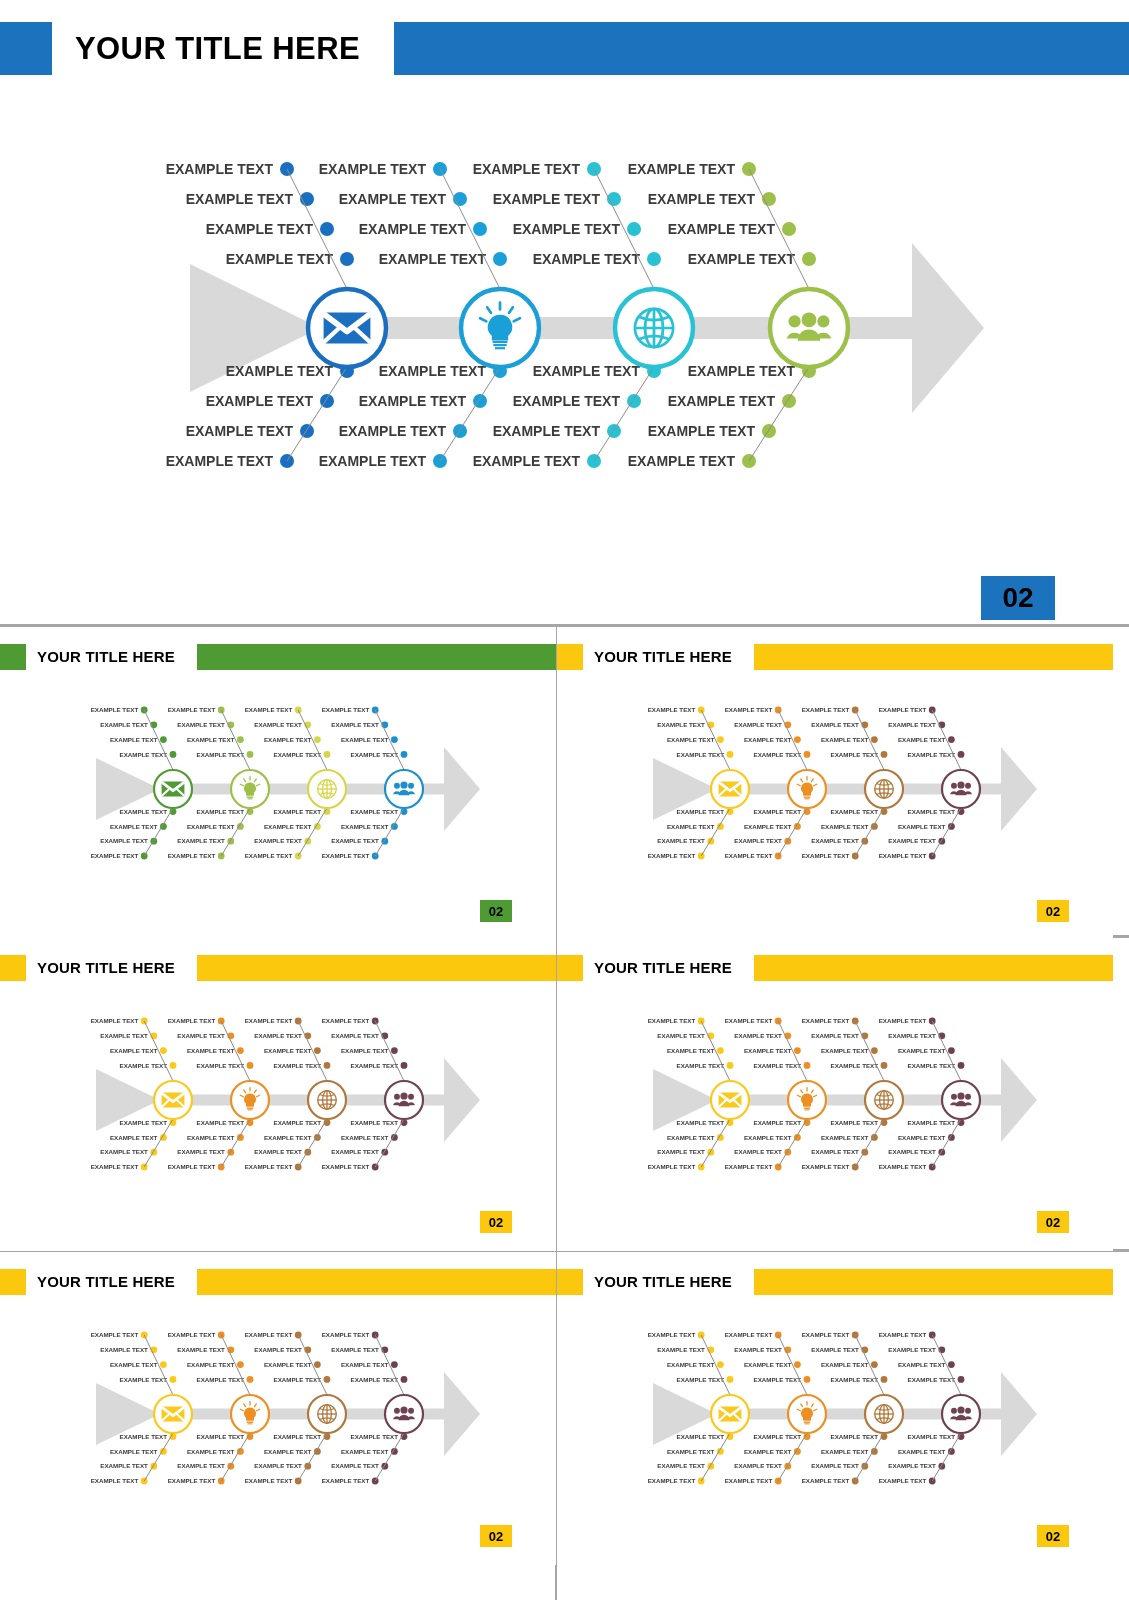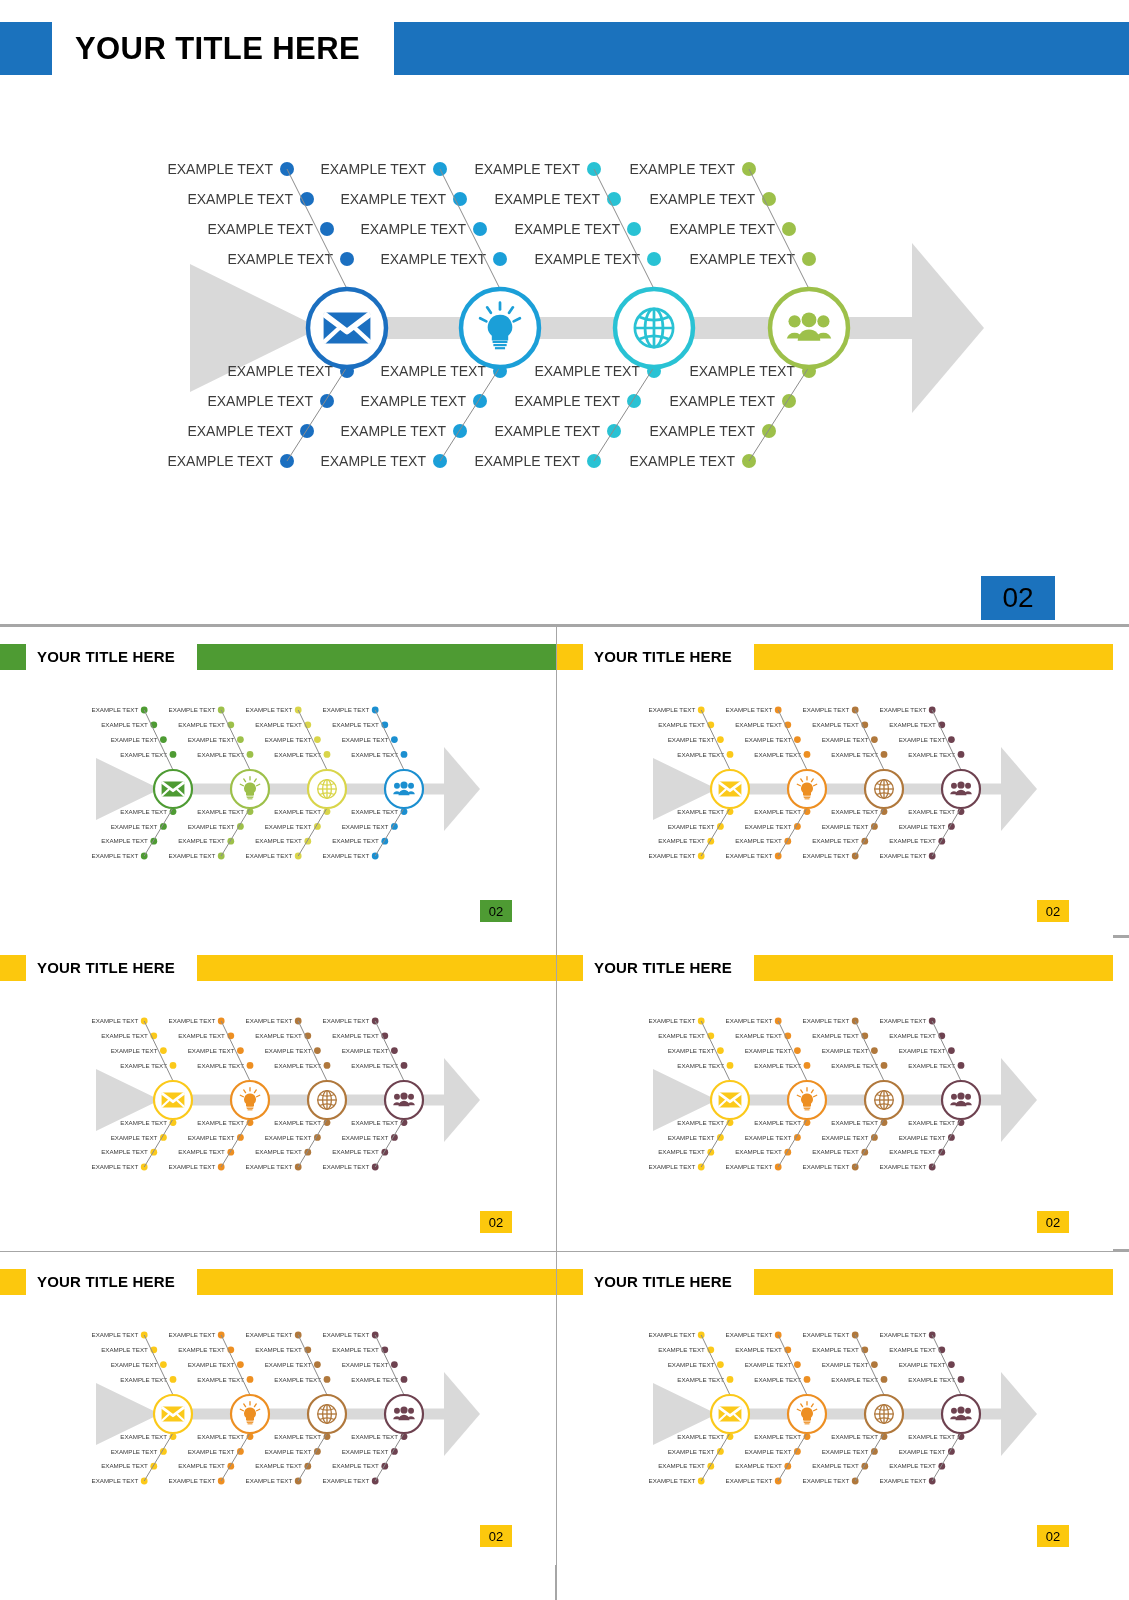--- a/index.html
+++ b/index.html
@@ -10,24 +10,24 @@
   .main-slide { position:relative; width:1129px; height:624px; background:#fff; }
 
   .title-bar { position:absolute; left:0; top:22px; width:1129px; height:53px; }
   .title-sq { position:absolute; left:0; top:0; width:52px; height:53px; }
   .title-txt { position:absolute; left:75px; top:0; height:53px; line-height:53px;
      font-size:31px; font-weight:bold; letter-spacing:.4px; color:#000;
      white-space:nowrap; }
   .title-rect { position:absolute; left:394px; top:0; right:0; height:53px; }
 
   .badge { position:absolute; display:flex; align-items:center; justify-content:center;
-     font-weight:normal; color:#000; }
+     font-weight:bold; color:#000; }
 
   
-  .fish { position:absolute; }
+  .fish { position:absolute;font-weight:bold; }
 
   
   .grid { position:absolute; left:0; top:624px; width:1129px; height:976px;
      background:#fff; }
   .hline { position:absolute; left:0; width:1129px; height:3px; background:#a6a6a6; }
   .vline { position:absolute; top:0; width:2px; height:976px; background:#a6a6a6; }
   .cell { position:absolute; width:556px; height:313px; background:#fff; overflow:hidden; }
 
   .t-title-bar { position:absolute; left:0; top:17px; width:100%; height:26px; }
   .t-title-sq { position:absolute; left:0; top:0; width:26px; height:26px; }

